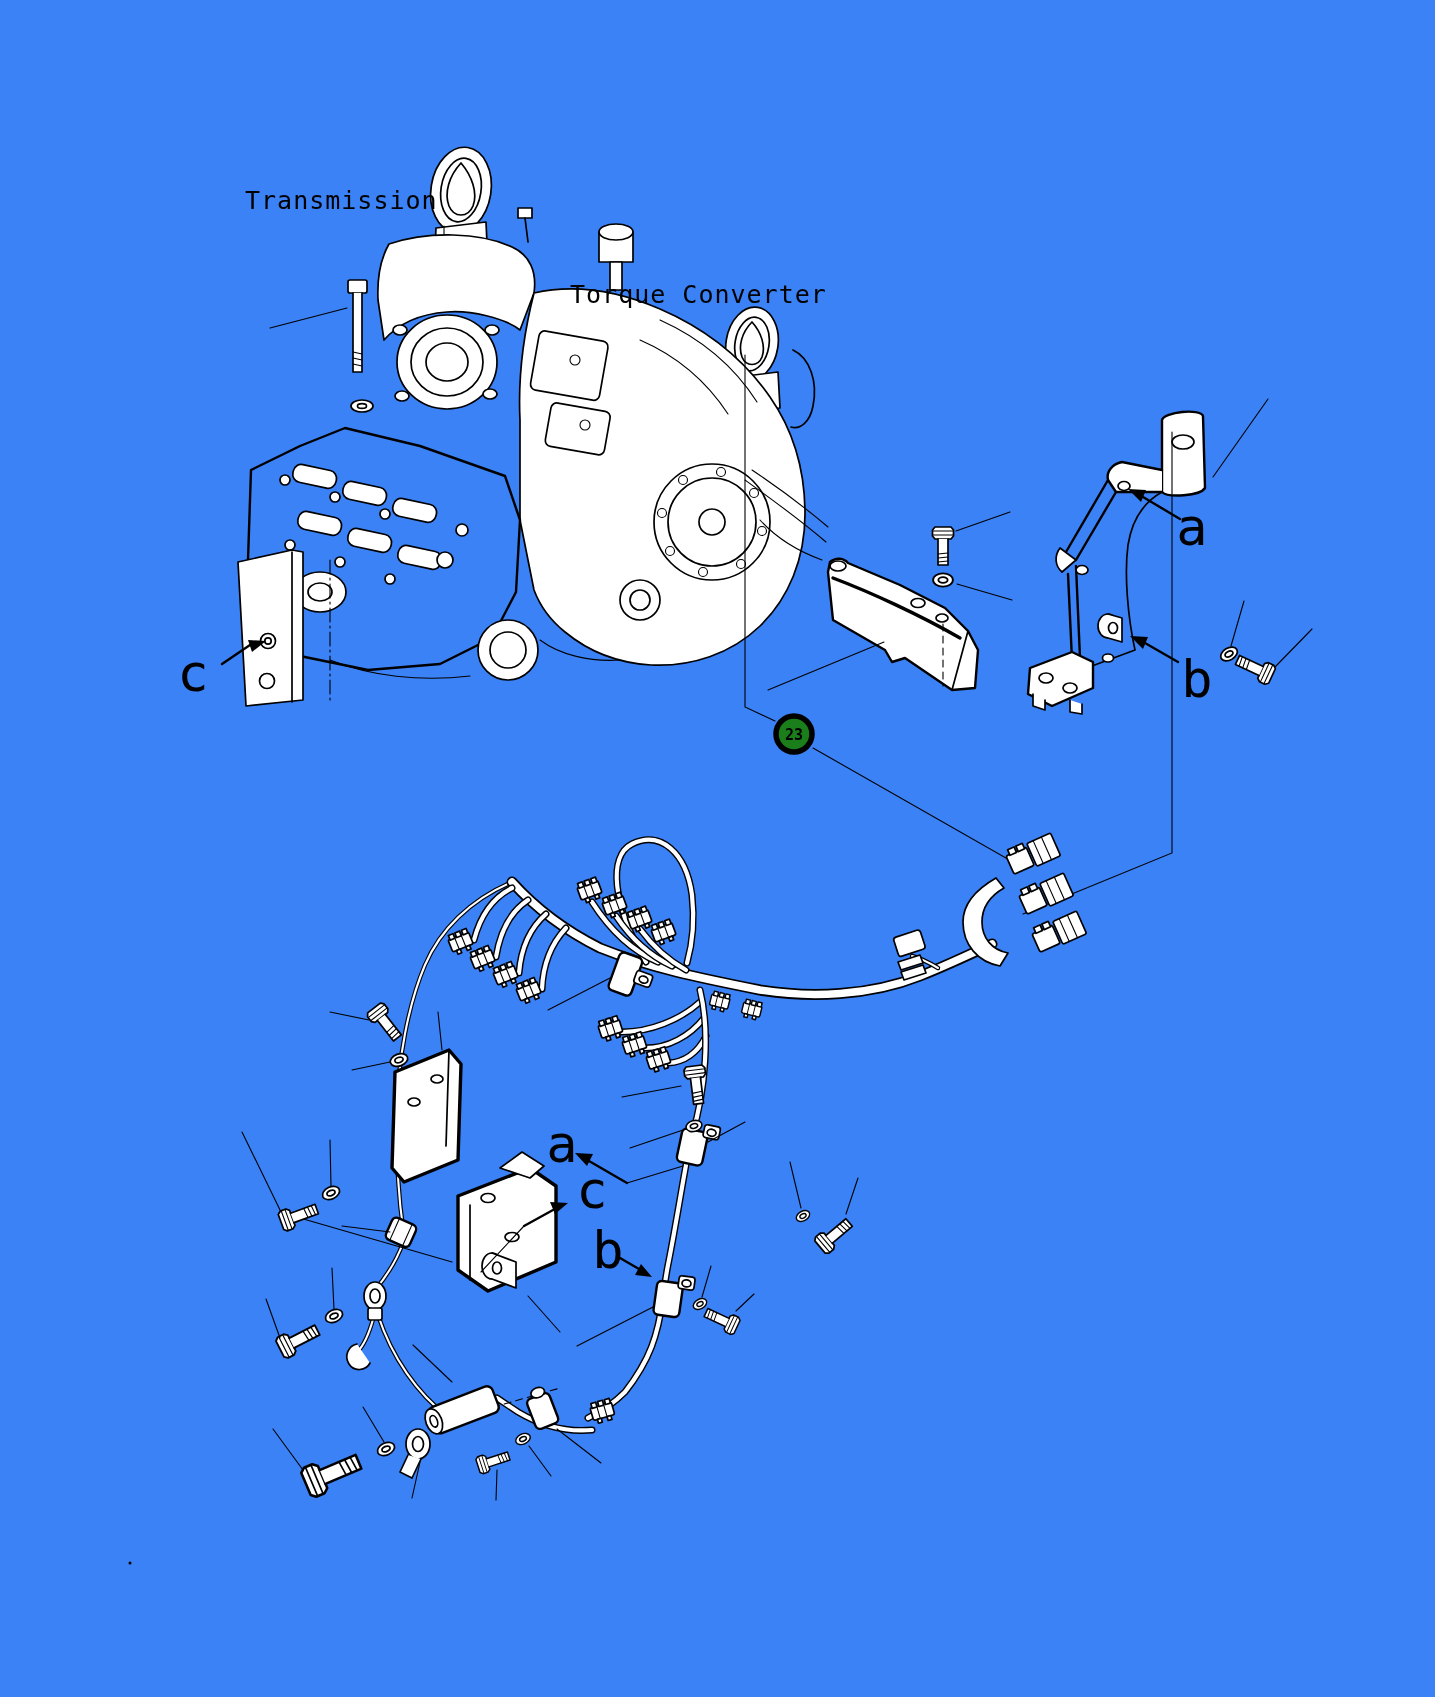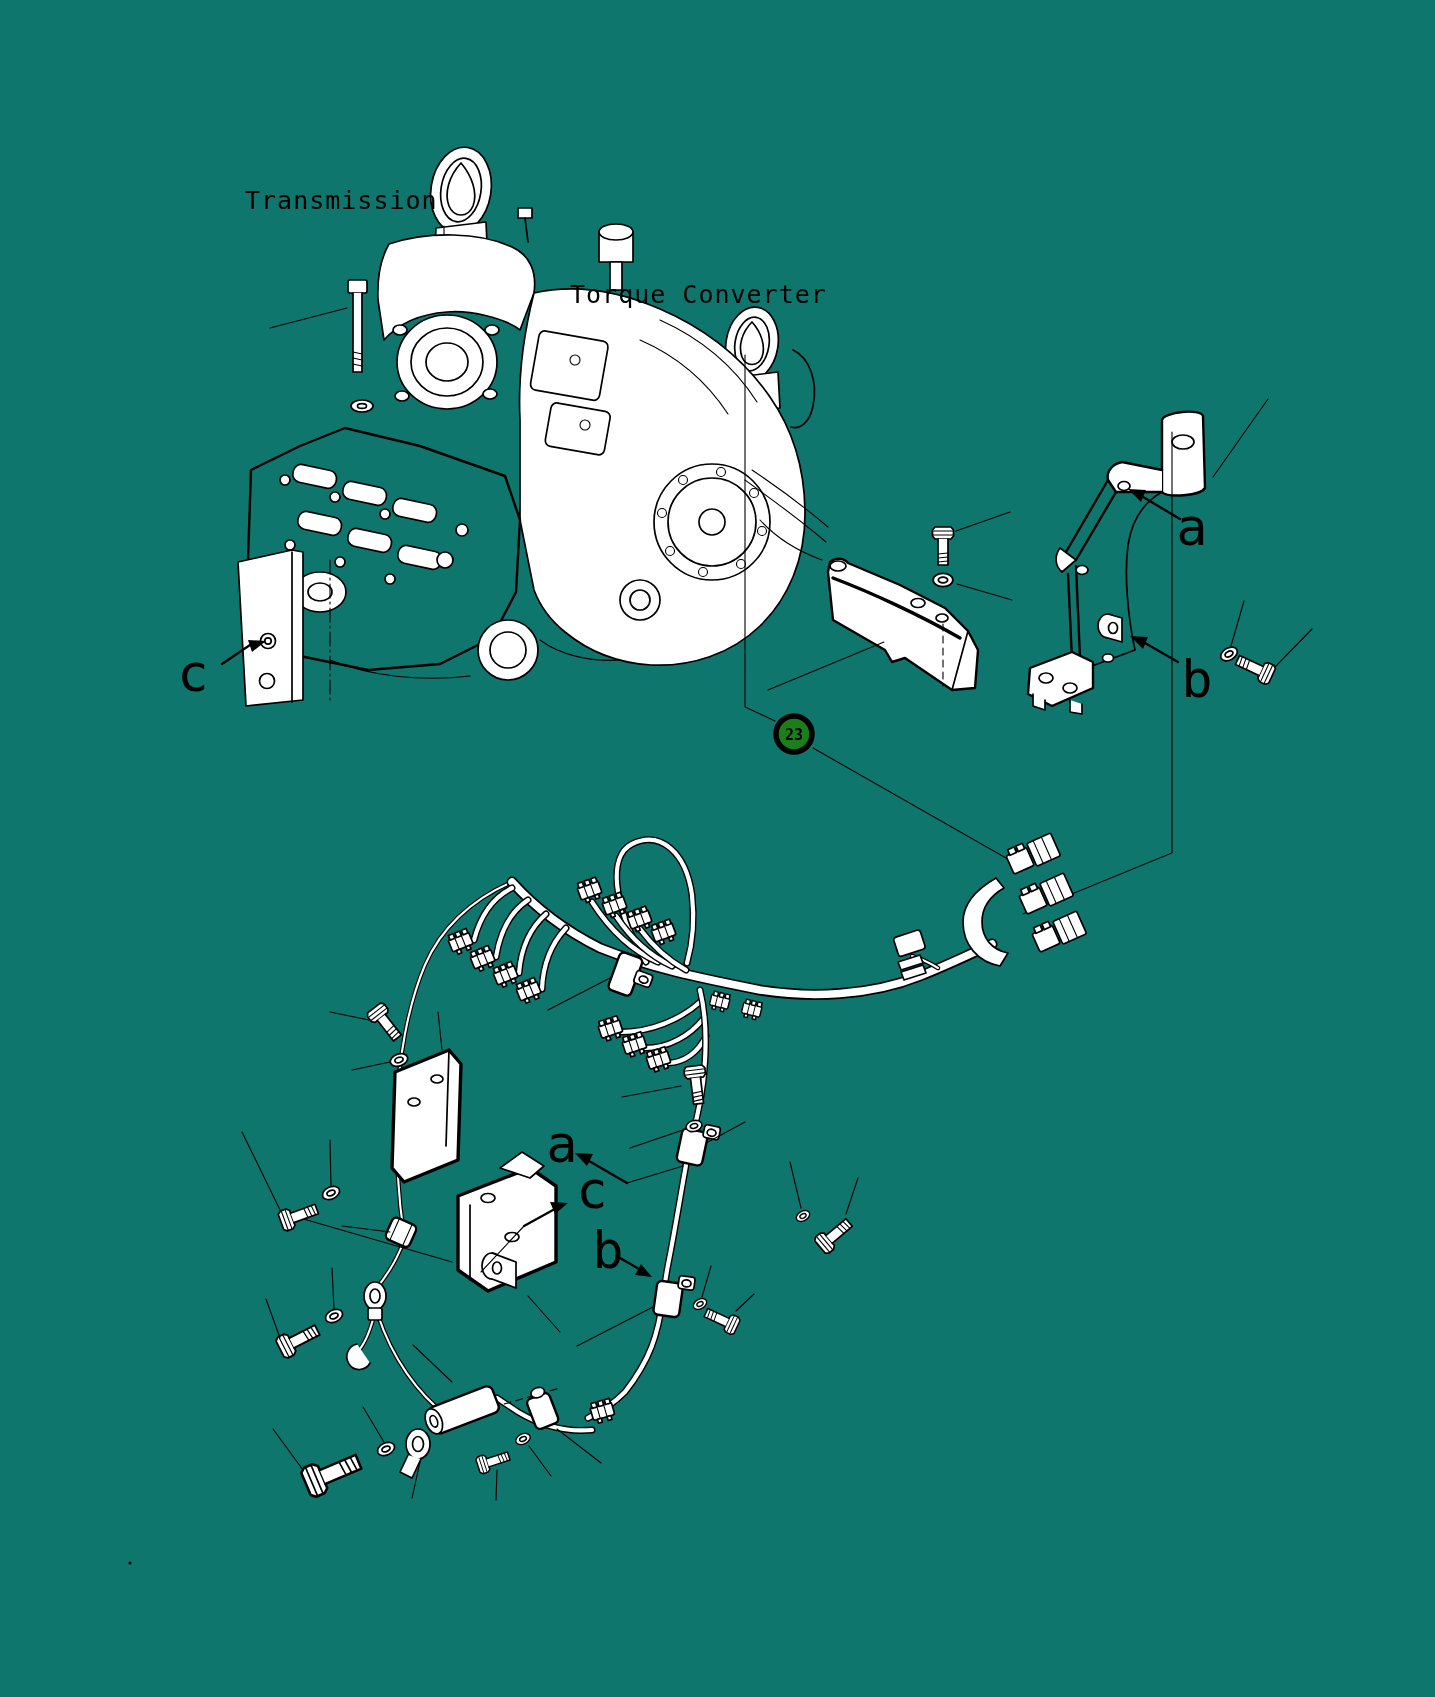--- a/index.html
+++ b/index.html
@@ -1,16 +1,16 @@
 <!DOCTYPE html>
 <html><head>
 <meta charset="utf-8">
 <style>
   html,body{margin:0;padding:0;background:#fff;}
-  .page{position:relative;width:1435px;height:1697px;background:#0f766e;overflow:hidden;
+  .page{position:relative;width:1435px;height:1697px;background:#3b82f6;overflow:hidden;
         font-family:"DejaVu Sans Mono", monospace;}
   svg{position:absolute;left:0;top:0;}
   
   .ln  {stroke:#000;fill:none;stroke-width:1.7;stroke-linecap:round;stroke-linejoin:round;}
   .thin{stroke:#000;fill:none;stroke-width:1.1;stroke-linecap:round;}
   .med {stroke:#000;fill:none;stroke-width:2.4;stroke-linecap:round;stroke-linejoin:round;}
   .thk {stroke:#000;fill:none;stroke-width:3.4;stroke-linecap:round;stroke-linejoin:round;}
   .wf  {fill:#fff;}
   .blk {fill:#000;stroke:none;}
   .dash{stroke-dasharray:7 5;}

